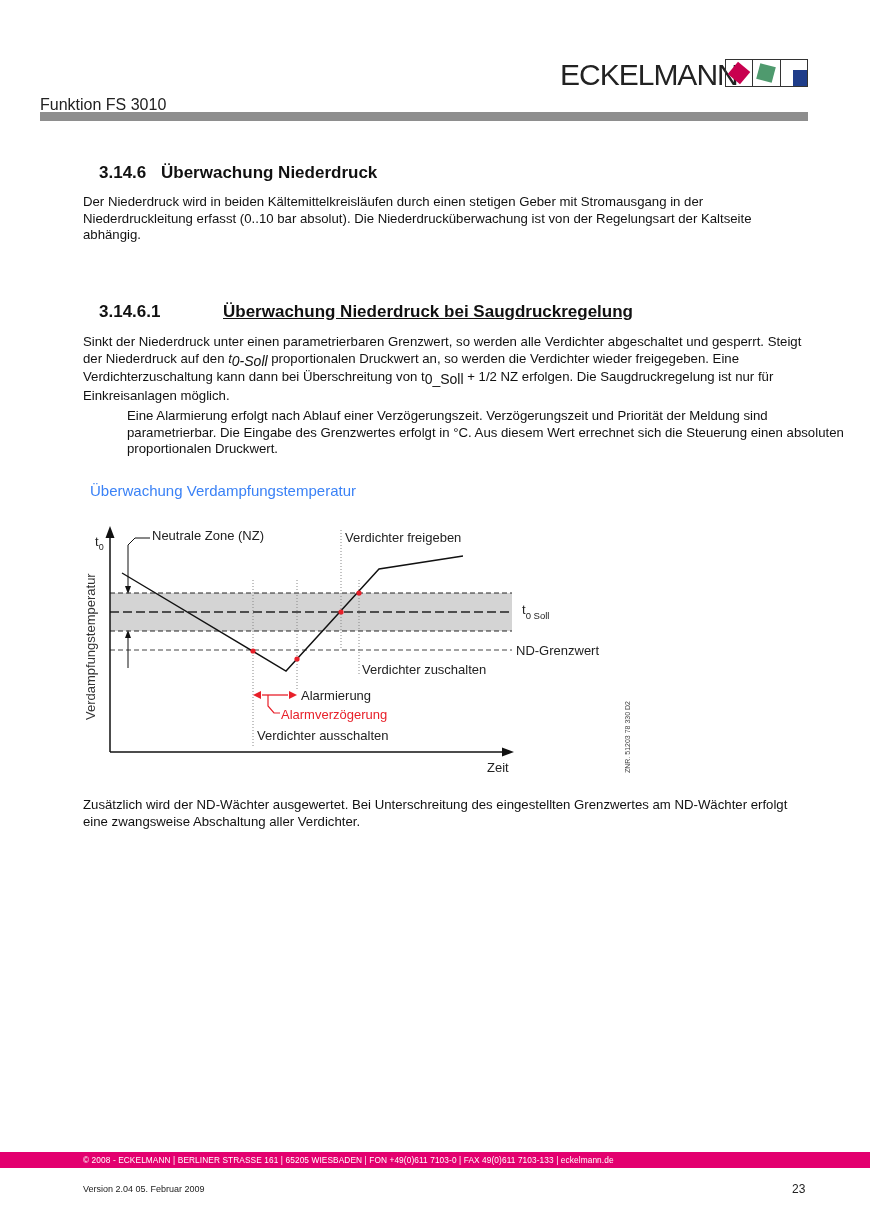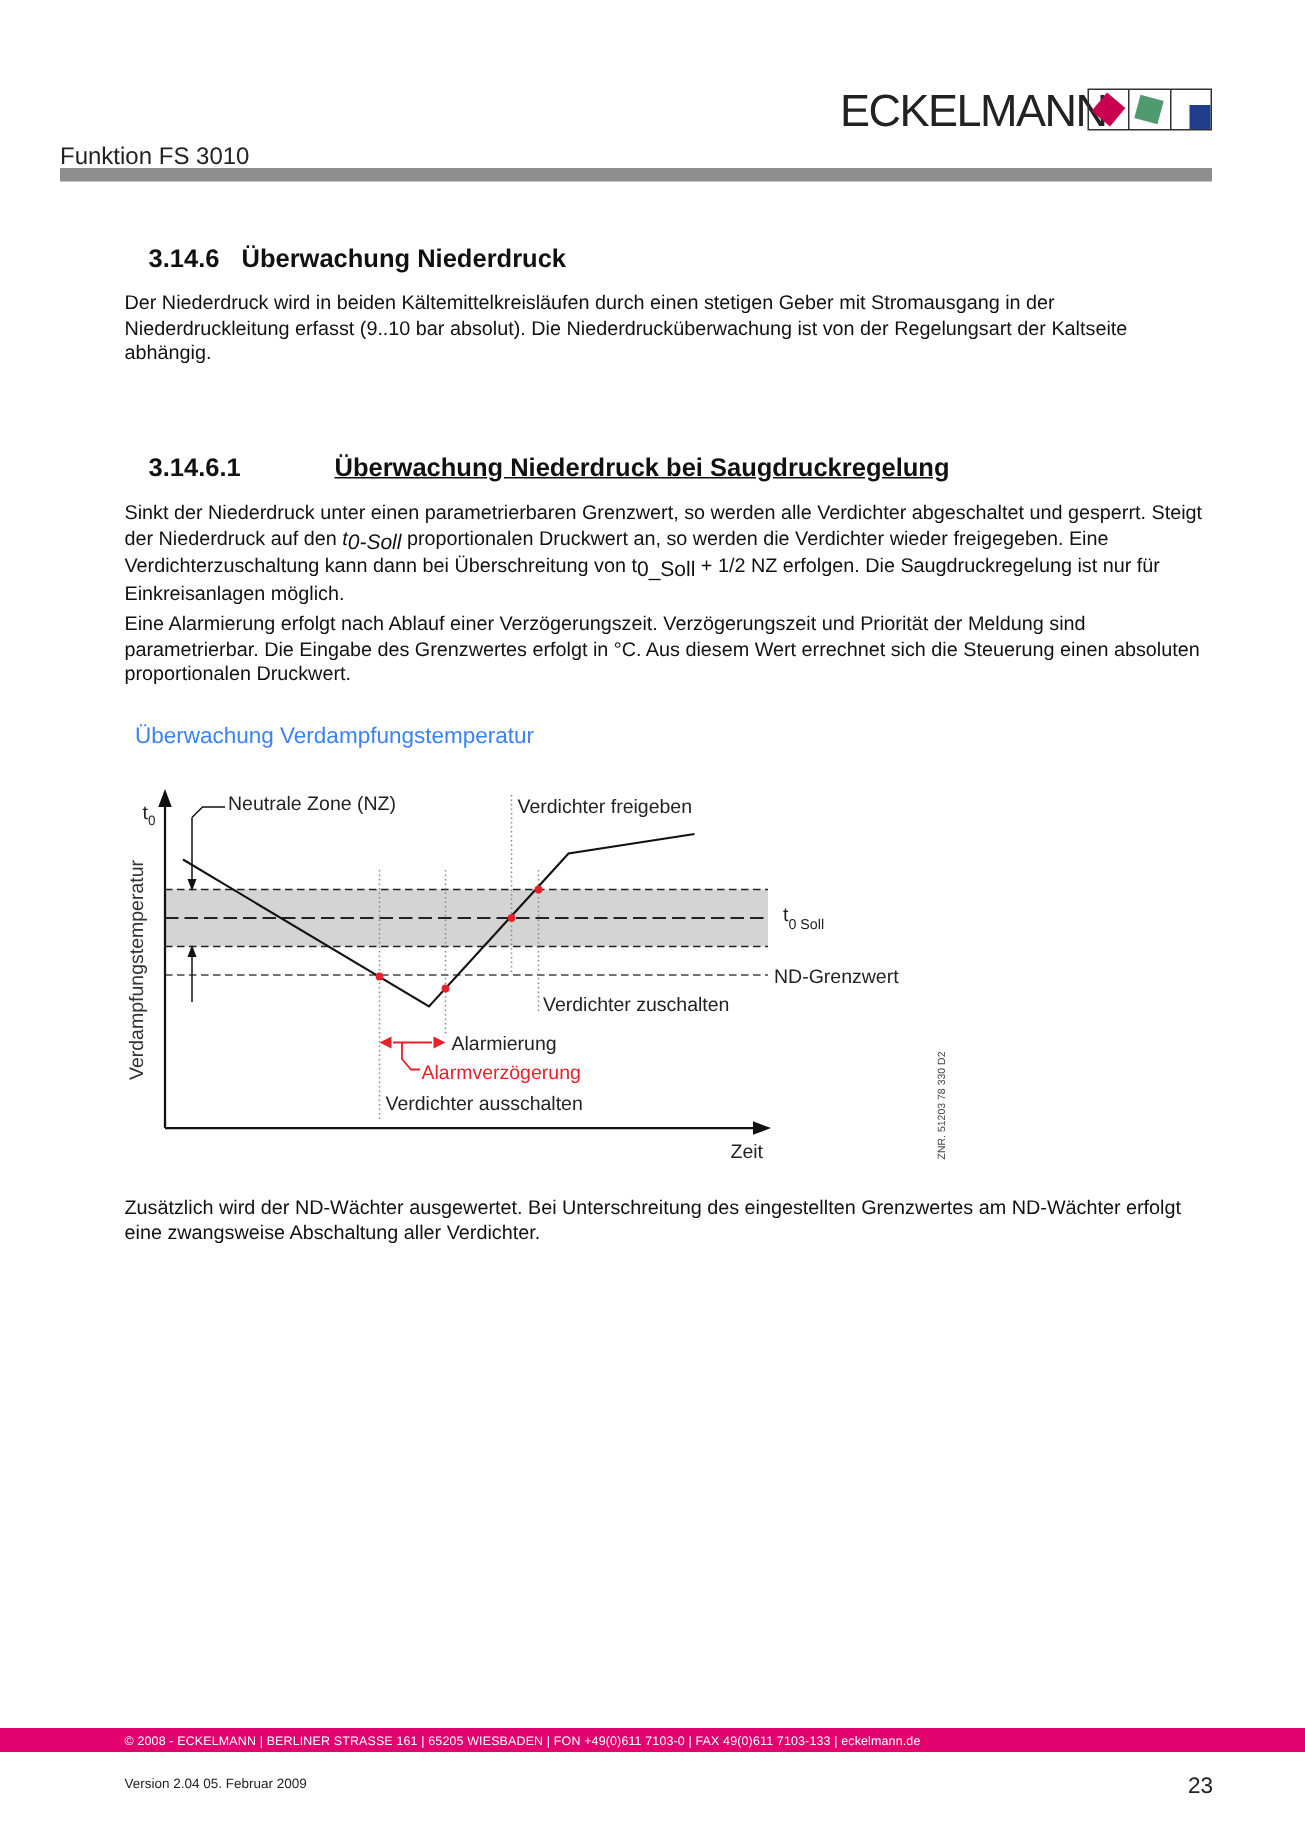--- a/index.html
+++ b/index.html
@@ -15,29 +15,29 @@
   .funktion { left:40px; top:96px; font-size:16px; color:#222; }
   .topbar { left:40px; top:112px; width:768px; height:9px; background:#8e8e8e; }
   h2 { margin:16px; font-weight:bold; font-size:17px; }
   .h1 { left:83px; top:147px; }
   .h1 .num { display:inline-block; width:62px; }
   .h2 { left:83px; top:286px;text-decoration:underline; }
   .h2 .num { display:inline-block; width:124px; }
   .p { left:83px; width:730px; font-size:13.2px; line-height:16.5px; color:#111; }
   .p1 { top:194px; }
   .p2 { top:334px; }
-  .p3 { top:408px; }
+  .p3 { top:408px;margin-left:44px; }
   .p4 { top:797px; }
   .sub { font-size:14px; vertical-align:-3px; }
   .fig-title { left:90px; top:482px; font-size:15px; color:#3b82f6; }
   svg text { font-family:"Liberation Sans", sans-serif; }
   .footer-band { left:0; top:1152px; width:870px; height:16px; background:#e3006f; }
   .footer-text { left:83px; top:1155px; font-size:8.3px; color:#fff; letter-spacing:0.1px; }
   .version { left:83px; top:1184px; font-size:9px; color:#222; }
-  .pageno { left:792px; top:1182px; font-size:15px; color:#222; }
+  .pageno { left:792px; top:1182px; font-size:12px; color:#222; }
 </style>
 </head>
 <body>
 
 <div class="abs logo-text">ECKELMANN</div>
 <div class="abs logo-mark">
   <div class="cell">
       <div class="sq1"></div>
     </div>
   <div class="cell">
@@ -46,21 +46,21 @@
   <div class="cell">
       <div class="sq3"></div>
     </div>
 </div>
 <div class="abs funktion">Funktion FS 3010</div>
 <div class="abs topbar"></div>
 
 <h2 class="abs h1">
   <span class="num">3.14.6</span><span>Überwachung Niederdruck</span>
 </h2>
-<div class="abs p p1">Der Niederdruck wird in beiden Kältemittelkreisläufen durch einen stetigen Geber mit Stromausgang in der Niederdruckleitung erfasst (9..10 bar absolut). Die Niederdrucküberwachung ist von der Regelungsart der Kaltseite abhängig.</div>
+<div class="abs p p1">Der Niederdruck wird in beiden Kältemittelkreisläufen durch einen stetigen Geber mit Stromausgang in der Niederdruckleitung erfasst (0..10 bar absolut). Die Niederdrucküberwachung ist von der Regelungsart der Kaltseite abhängig.</div>
 
 <h2 class="abs h2">
   <span class="num">3.14.6.1</span><span>Überwachung Niederdruck bei Saugdruckregelung</span>
 </h2>
 <div class="abs p p2"><span>Sinkt der Niederdruck unter einen parametrierbaren Grenzwert, so werden alle Verdichter abgeschaltet und gesperrt. Steigt der Niederdruck auf den </span><i><span>t</span><span class="sub">0-Soll</span></i><span> proportionalen Druckwert an, so werden die Verdichter wieder freigegeben. Eine Verdichterzuschaltung kann dann bei Überschreitung von t</span><span class="sub">0_Soll</span><span> + 1/2 NZ erfolgen. Die Saugdruckregelung ist nur für Einkreisanlagen möglich.</span></div>
 <div class="abs p p3">Eine Alarmierung erfolgt nach Ablauf einer Verzögerungszeit. Verzögerungszeit und Priorität der Meldung sind parametrierbar. Die Eingabe des Grenzwertes erfolgt in °C. Aus diesem Wert errechnet sich die Steuerung einen absoluten proportionalen Druckwert.</div>
 
 <div class="abs fig-title">Überwachung Verdampfungstemperatur</div>
 
 <svg class="abs" style="left:0;top:0" width="870" height="1230">

